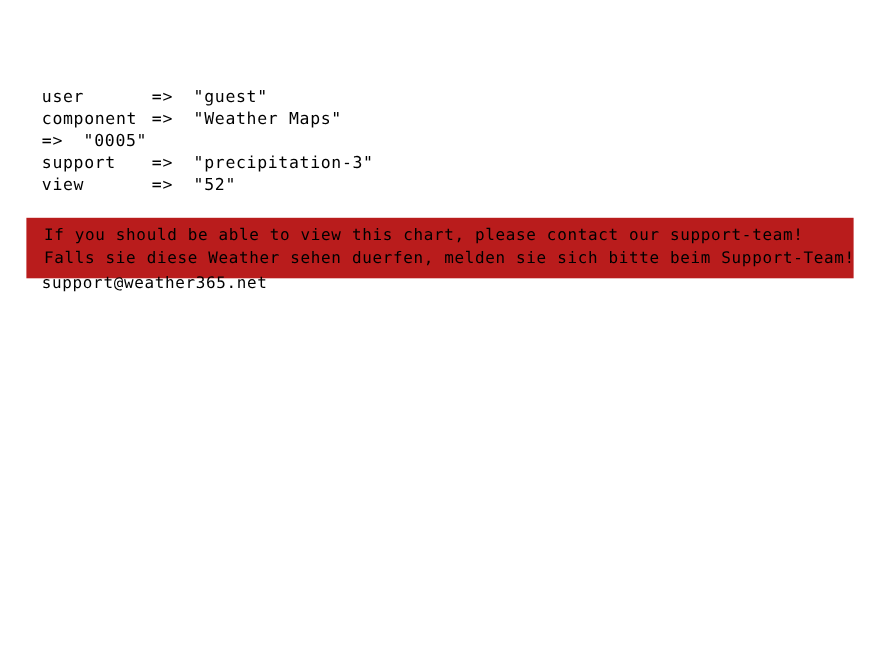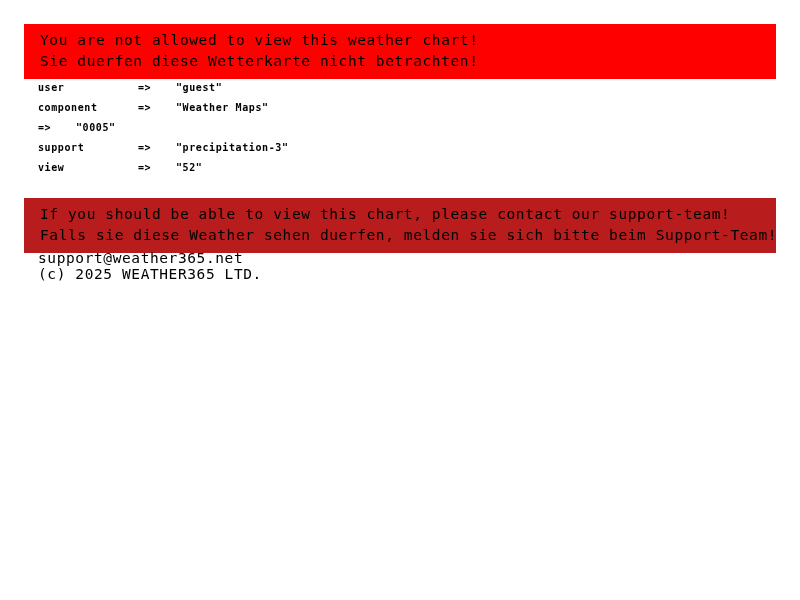--- a/index.html
+++ b/index.html
@@ -48,22 +48,21 @@
     left: 38px;
     top: 78px;
   }
   .param-row {
     display: flex;
     align-items: center;
     height: 20px;
     line-height: 20px;
     white-space: pre;
     letter-spacing: 0.6px;
-    font-size: 10px;
-    font-weight: bold;
+    font-size: 15px;
   }
   .param-key {
     width: 100px;
     flex: 0 0 100px;
   }
   .param-arrow {
     width: 38px;
     flex: 0 0 38px;
   }
   .param-val {
@@ -73,36 +72,31 @@
     position: absolute;
     left: 38px;
     top: 250px;
     width: 738px;
     display: flex;
     justify-content: space-between;
     align-items: baseline;
     white-space: pre;
     letter-spacing: 0.6px;
     font-size: 14.5px;
-    flex-direction: column;
   }
   .footer-email {
     color: #000000;
     text-decoration: none;
   }
 </style>
 </head>
 <body>
 
 <div class="page">
 
-  <div class="banner banner-error">
-    <div class="banner-line">You are not allowed to view this weather chart!</div>
-    <div class="banner-line">Sie duerfen diese Wetterkarte nicht betrachten!</div>
-  </div>
 
   <div class="params">
     <div class="param-row">
       <span class="param-key">user</span>
       <span class="param-arrow">=&gt;</span>
       <span class="param-val">"guest"</span>
     </div>
     <div class="param-row">
       <span class="param-key">component</span>
       <span class="param-arrow">=&gt;</span>
@@ -124,16 +118,15 @@
     </div>
   </div>
 
   <div class="banner banner-info">
     <div class="banner-line">If you should be able to view this chart, please contact our support-team!</div>
     <div class="banner-line">Falls sie diese Weather sehen duerfen, melden sie sich bitte beim Support-Team!</div>
   </div>
 
   <div class="footer">
     <a class="footer-email" href="#">support@weather365.net</a>
-    <span>(c) 2025 WEATHER365 LTD.</span>
   </div>
 
 </div>
 
 </body></html>

